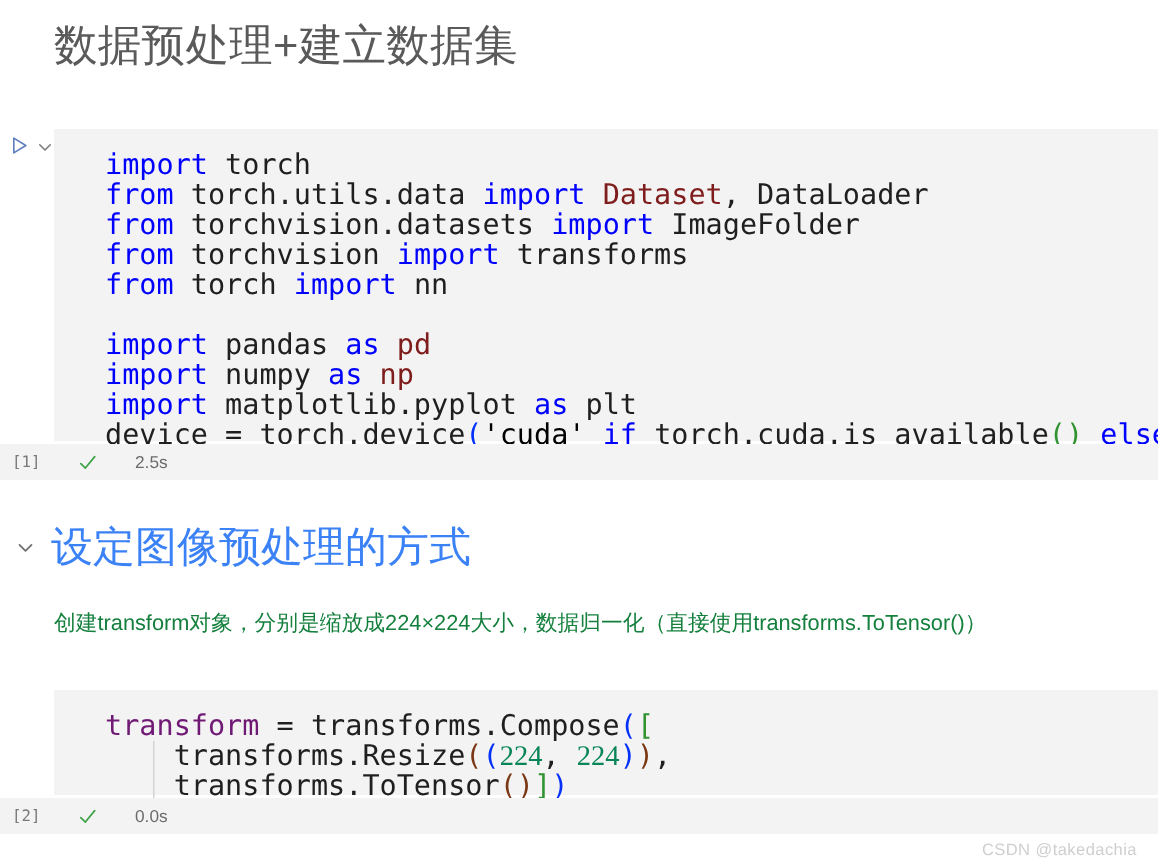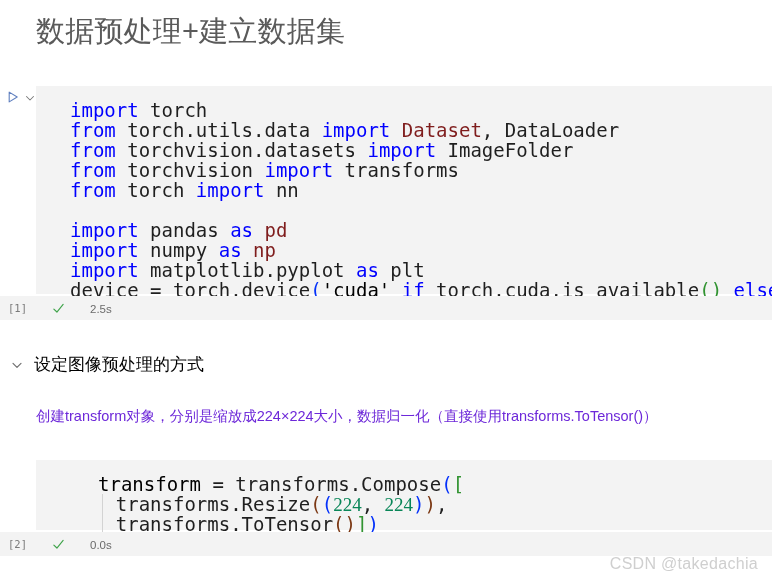--- a/index.html
+++ b/index.html
@@ -83,21 +83,21 @@
     height: 20px;
     white-space: pre;
   }
 
   
   .kw      { color: #0000ff; }   
   .ident   { color: #1f1f1f; }
   .dim     { color: #7f1d1d; }   
   .str     { color: #000000; margin-top: 36px; }   
   .num     { color: #098658; font-family: Liberation Serif, serif; }   
-  .fn      { color: #000000; margin-left: 28px; }
+  .fn      { color: #701a75; }
   .punct-a { color: #0431fa; }   
   .punct-b { color: #319331; }   
   .punct-c { color: #7b3814; }   
 
   
   .indent-guide {
     position: absolute;
     width: 1px;
     background: #d3d3d3;
   }
@@ -147,43 +147,43 @@
     gap: 10px;
   }
   .md-h2-chev {
     width: 14px;
     height: 14px;
     display: block;
     cursor: pointer;
     flex: 0 0 auto;
   }
   .md-h2-text {
-    font-size: 17px;
-    color: #000000;
+    font-size: 28px;
+    color: #3b82f6;
     font-weight: 400;
     line-height: 30px;
     white-space: nowrap;
   }
 
   
   .md-para {
     position: absolute;
     left: 36px;
     font-size: 14.5px;
     line-height: 24px;
-    color: #6d28d9;
+    color: #15803d;
     white-space: nowrap;
   }
 
   
   .watermark {
     position: absolute;
     right: 14px;
     bottom: 4px;
-    font-size: 16px;
+    font-size: 11px;
     color: #cfcfcf;
     letter-spacing: 0.3px;
     white-space: nowrap;
   }
 </style>
 </head>
 <body>
 
 <div class="notebook">
 

